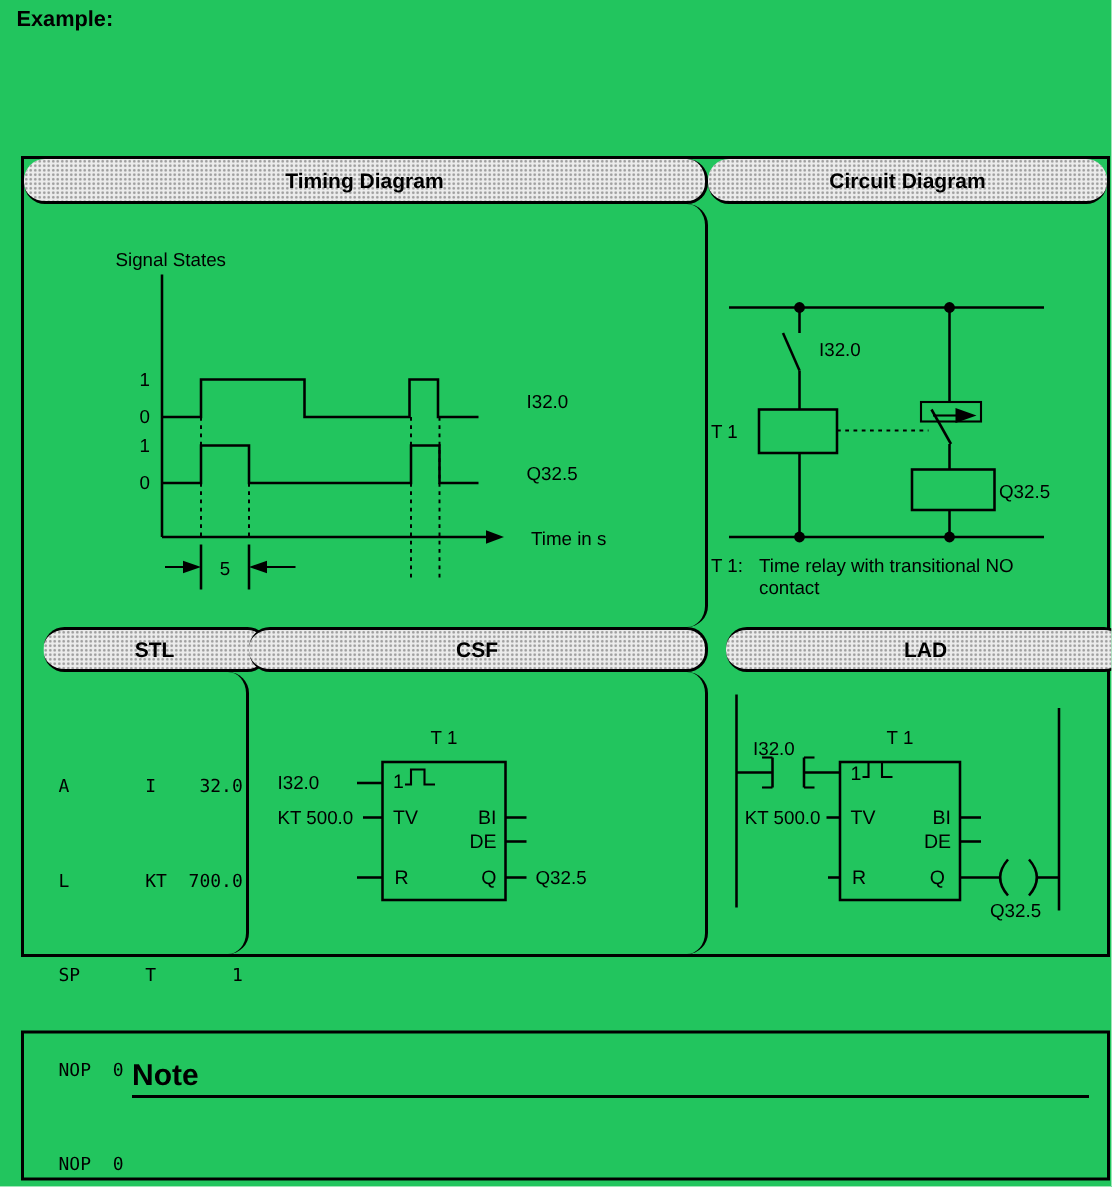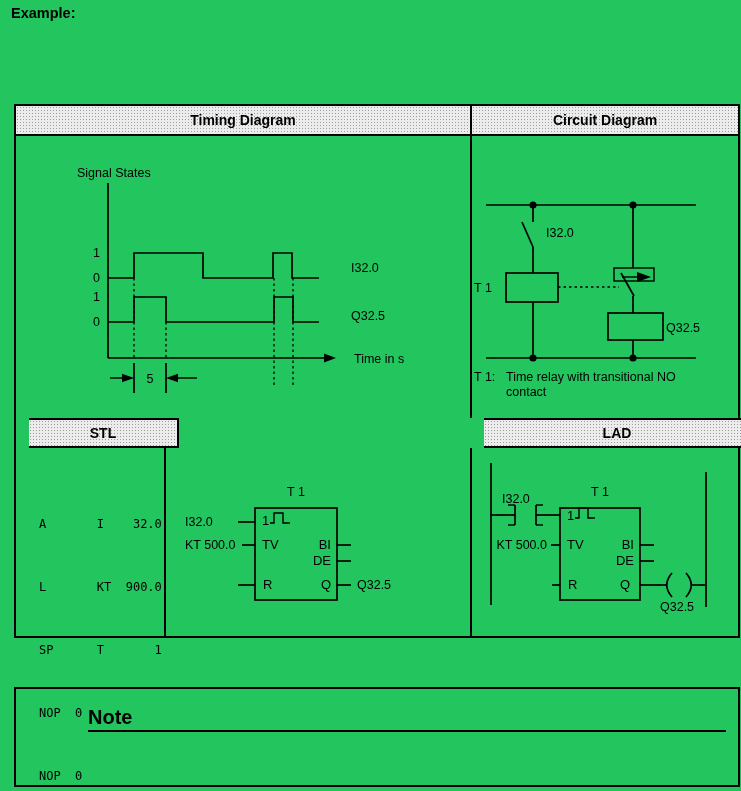--- a/index.html
+++ b/index.html
@@ -3,21 +3,21 @@
 <meta charset="utf-8">
 <style>
   html,body{margin:0;padding:0;background:#fff;}
   .page{position:relative;width:741px;height:791px;background:#22c55e;overflow:hidden;
         font-family:"Liberation Sans",sans-serif;color:#000;}
   .abs{position:absolute;}
   .example-heading{left:11px;top:5px;font-size:14.5px;font-weight:bold;}
   .intro{left:11px;top:42px;font-size:13.5px;line-height:19.5px;}
   
   .main-table{left:14px;top:104px;width:726px;height:534px;border:2px solid #000;box-sizing:border-box;}
-  .cell{position:absolute;box-sizing:border-box;}
+  .cell{position:absolute;box-sizing:border-box;border-radius:14px;}
   .band{background-color:#ececec;
         background-image:radial-gradient(#9d9d9d 0.8px,rgba(0,0,0,0) 0.9px);
         background-size:3px 3px;
         display:flex;align-items:center;justify-content:center;
         font-weight:bold;font-size:14px;}
   .hb-timing{left:0;top:0;width:456px;height:30px;border-right:2px solid #000;border-bottom:2px solid #000;}
   .hb-circuit{left:456px;top:0;width:266px;height:30px;border-bottom:2px solid #000;}
   .cell-timing{left:0;top:30px;width:456px;height:282px;border-right:2px solid #000;}
   .cell-circuit{left:456px;top:30px;width:266px;height:282px;}
   .hb-stl{left:13px;top:312px;width:150px;height:30px;border-top:2px solid #000;border-bottom:2px solid #000;border-right:2px solid #000;}
@@ -127,28 +127,31 @@
 
         <text x="2" y="245">T 1:</text>
         <text x="34" y="245">Time relay with transitional NO</text>
         <text x="34" y="260">contact</text>
       </svg>
     </div>
 
     <div class="cell band hb-stl">
       <span>STL</span>
     </div>
+    <div class="cell band hb-csf">
+      <span>CSF</span>
+    </div>
     <div class="cell band hb-lad">
       <span>LAD</span>
     </div>
 
     <div class="cell cell-stl">
       <div class="stl-code">
         <div>A       I    32.0</div>
-        <div>L       KT  900.0</div>
+        <div>L       KT  700.0</div>
         <div>SP      T       1</div>
         <div>NOP  0</div>
         <div>NOP  0</div>
         
         
         
       </div>
     </div>
 
     <div class="cell cell-csf">

